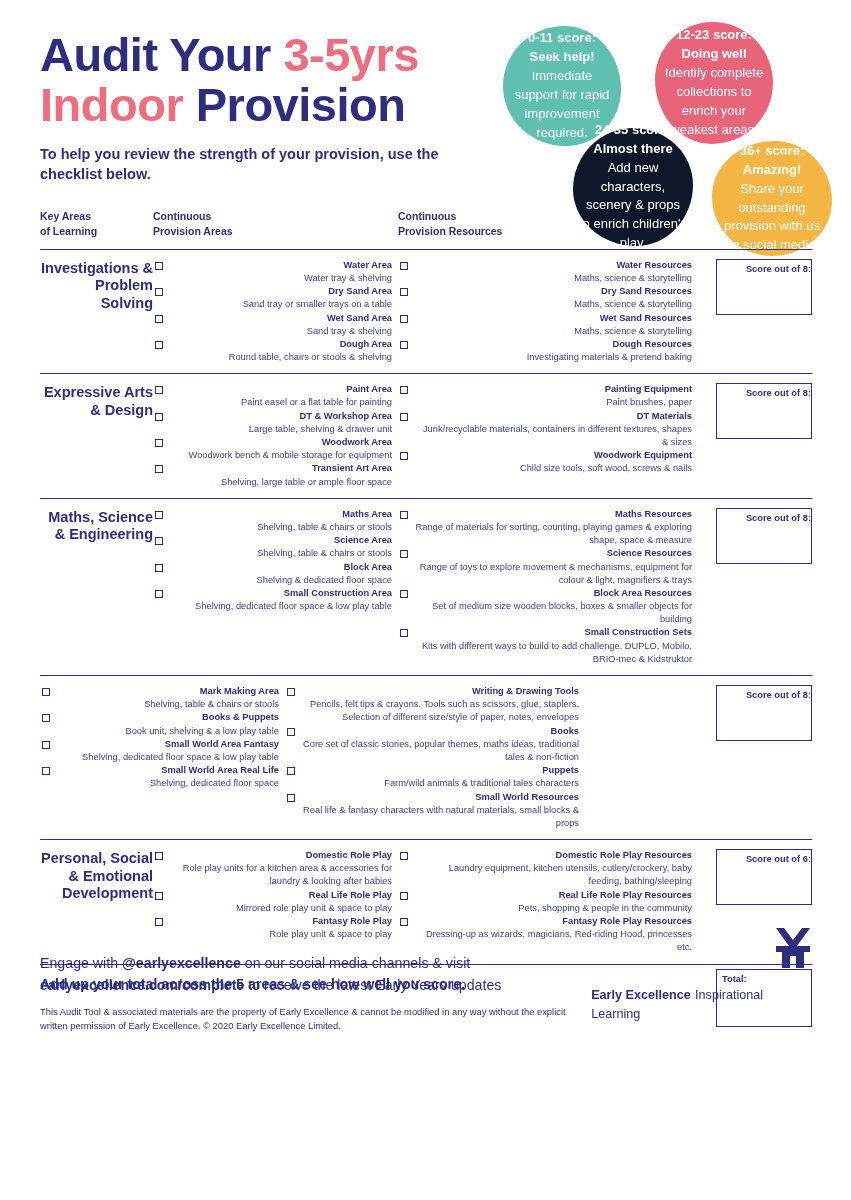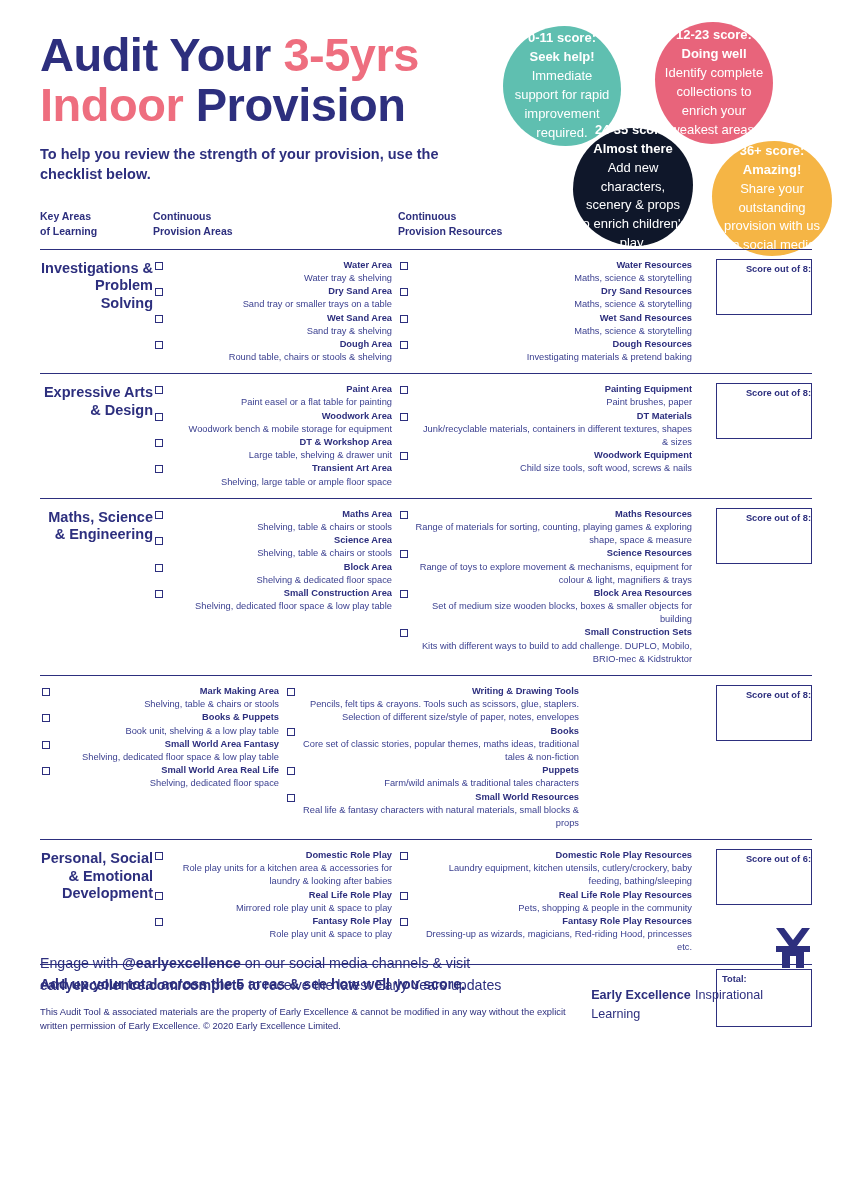--- a/index.html
+++ b/index.html
@@ -253,29 +253,29 @@
           <div class="item">
             <div class="cbx"></div>
             <div class="item-txt">
               <div class="item-title">Paint Area</div>
               <div class="item-desc">Paint easel or a flat table for painting</div>
             </div>
           </div>
           <div class="item">
             <div class="cbx"></div>
             <div class="item-txt">
+              <div class="item-title">DT &amp; Workshop Area</div>
+              <div class="item-desc">Large table, shelving &amp; drawer unit</div>
+            </div>
+          </div>
+          <div class="item">
+            <div class="cbx"></div>
+            <div class="item-txt">
               <div class="item-title">Woodwork Area</div>
               <div class="item-desc">Woodwork bench &amp; mobile storage for equipment</div>
-            </div>
-          </div>
-          <div class="item">
-            <div class="cbx"></div>
-            <div class="item-txt">
-              <div class="item-title">DT &amp; Workshop Area</div>
-              <div class="item-desc">Large table, shelving &amp; drawer unit</div>
             </div>
           </div>
           <div class="item">
             <div class="cbx"></div>
             <div class="item-txt">
               <div class="item-title">Transient Art Area</div>
               <div class="item-desc">Shelving, large table or ample floor space</div>
             </div>
           </div>
         </div>

